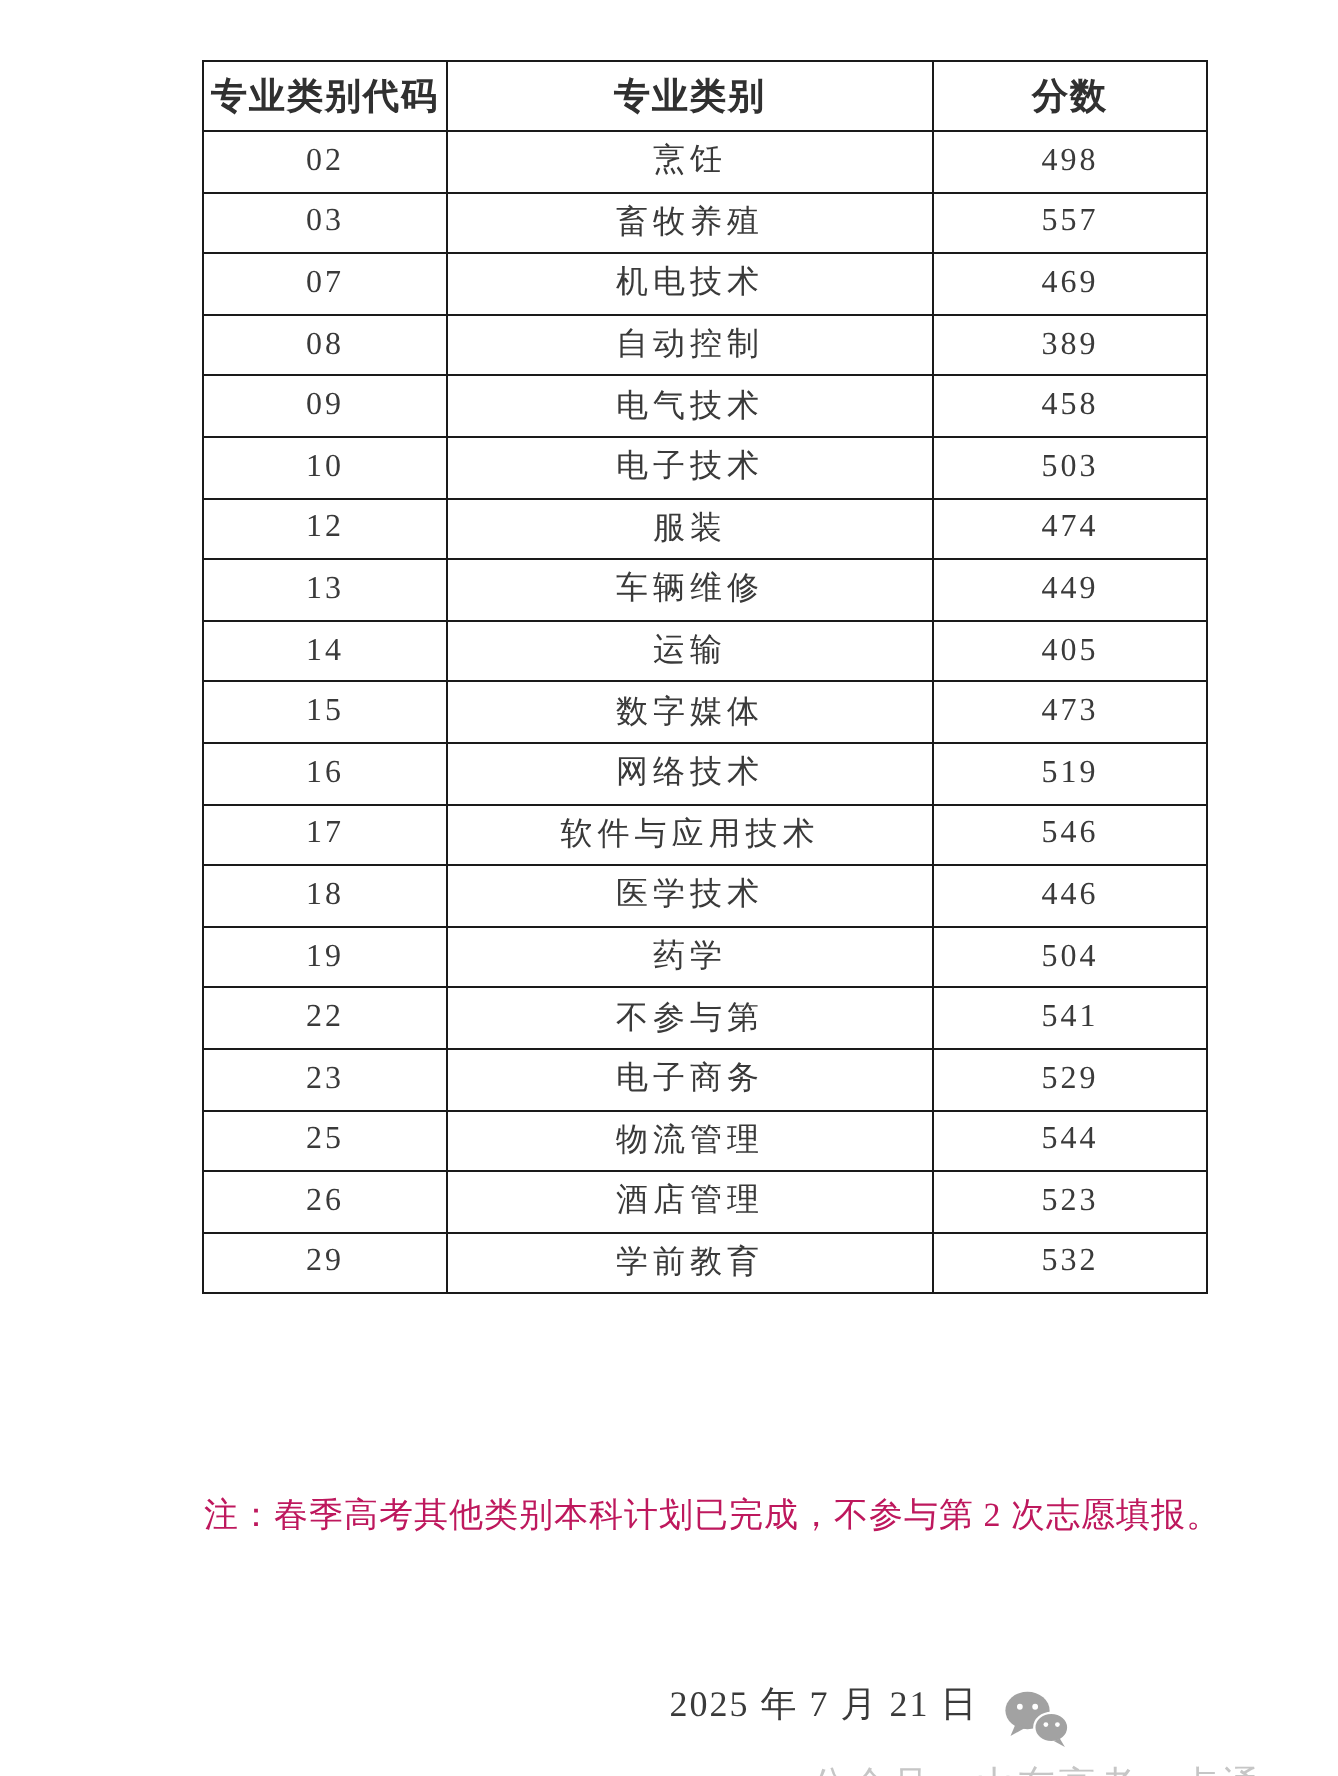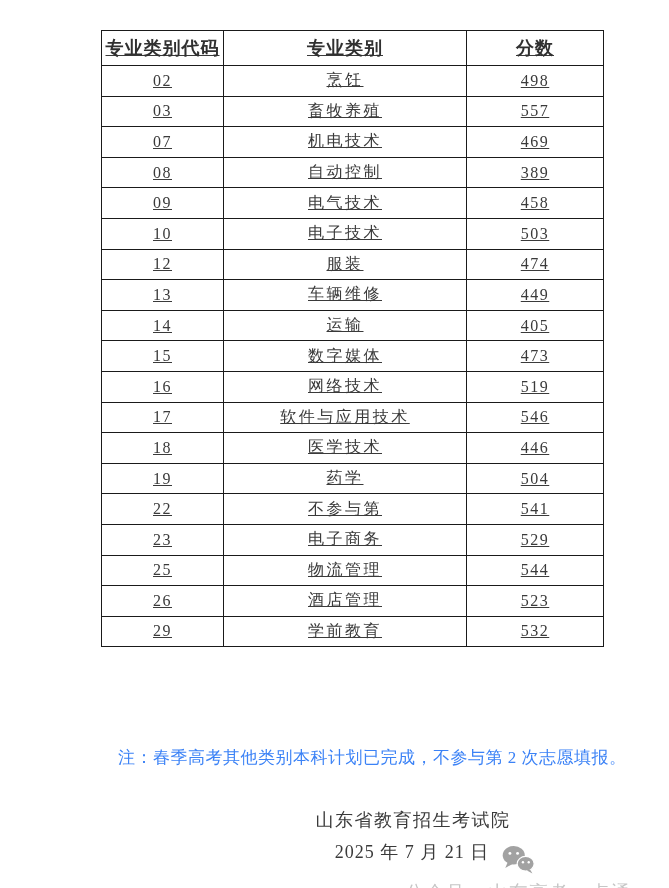--- a/index.html
+++ b/index.html
@@ -16,21 +16,20 @@
     font-family: "Liberation Serif", "DejaVu Serif", serif;
     color: #3a3a3a;
   }
   table.score-table {
     position: absolute;
     left: 101px;
     top: 30px;
     width: 502px;
     border-collapse: collapse;
     table-layout: fixed;
-    text-decoration: underline;
   }
   table.score-table th,
   table.score-table td {
     border: 1px solid #1a1a1a;
     text-align: center;
     vertical-align: middle;
     padding: 0;
     overflow: hidden;
     white-space: nowrap;
   }
@@ -45,26 +44,26 @@
     height: 29.6px;
     font-size: 16px;
     letter-spacing: 2.5px;
     color: #3a3a3a;
   }
   table.score-table tbody td.num {
     letter-spacing: 1.5px;
   }
   .note {
     position: absolute;
-    left: 118px;
+    left: 102px;
     top: 746px;
     font-size: 17px;
     letter-spacing: 0.5px;
     white-space: nowrap;
-    color: #3b82f6;
+    color: #be185d;
   }
   .signature {
     position: absolute;
     left: 313px;
     top: 808px;
     width: 200px;
     text-align: center;
     font-size: 18px;
     letter-spacing: 1.5px;
     white-space: nowrap;
@@ -216,21 +215,20 @@
         <tr>
           <td class="num">29</td>
           <td>学前教育</td>
           <td class="num">532</td>
         </tr>
       </tbody>
   </table>
 
   <div class="note">注：春季高考其他类别本科计划已完成，不参与第 2 次志愿填报。</div>
 
-  <div class="signature">山东省教育招生考试院</div>
 
   <div class="issue-date">2025 年 7 月 21 日</div>
 
   <div class="watermark">
     <svg viewBox="0 0 40 36" xmlns="http://www.w3.org/2000/svg">
       <g fill="#a2a2a2">
         <ellipse cx="15" cy="13" rx="13" ry="11"></ellipse>
         <path d="M8 21 L5 28 L14 23 Z"></path>
       </g>
       <g fill="#a2a2a2" stroke="#ffffff" stroke-width="1.4">

